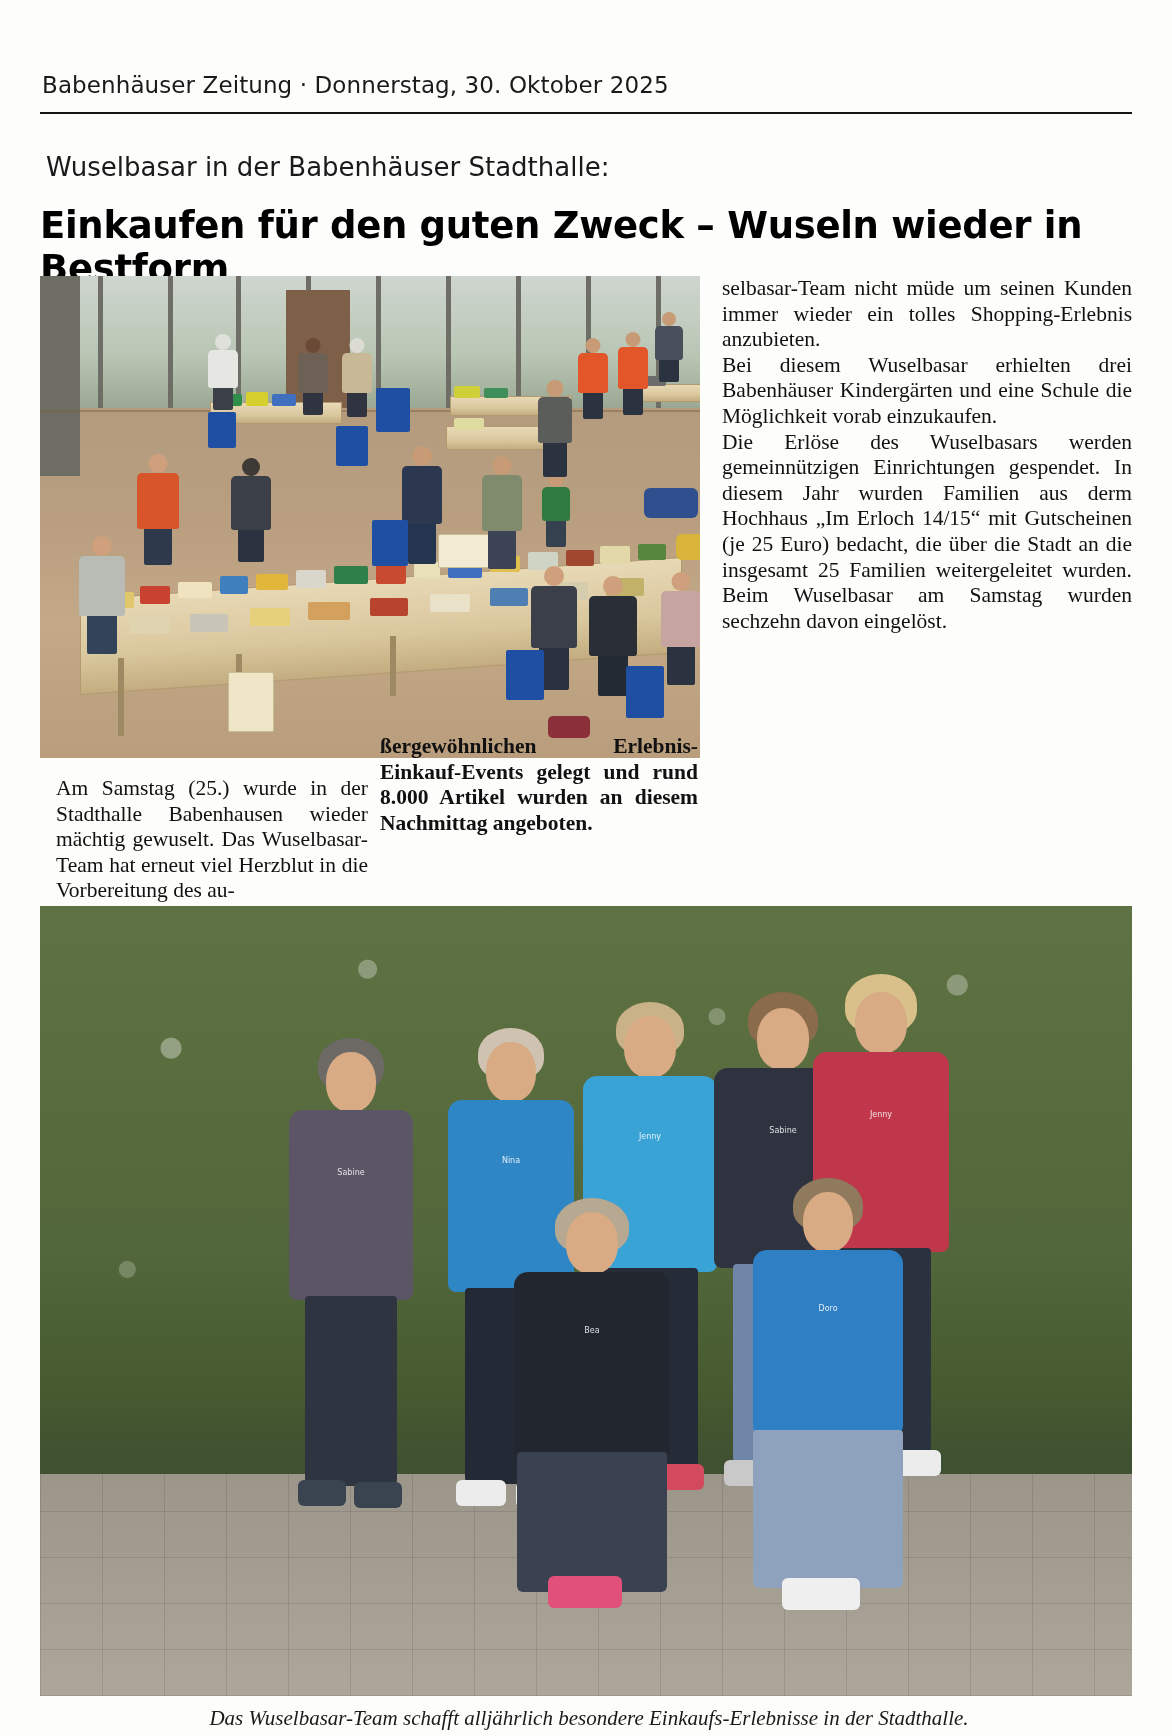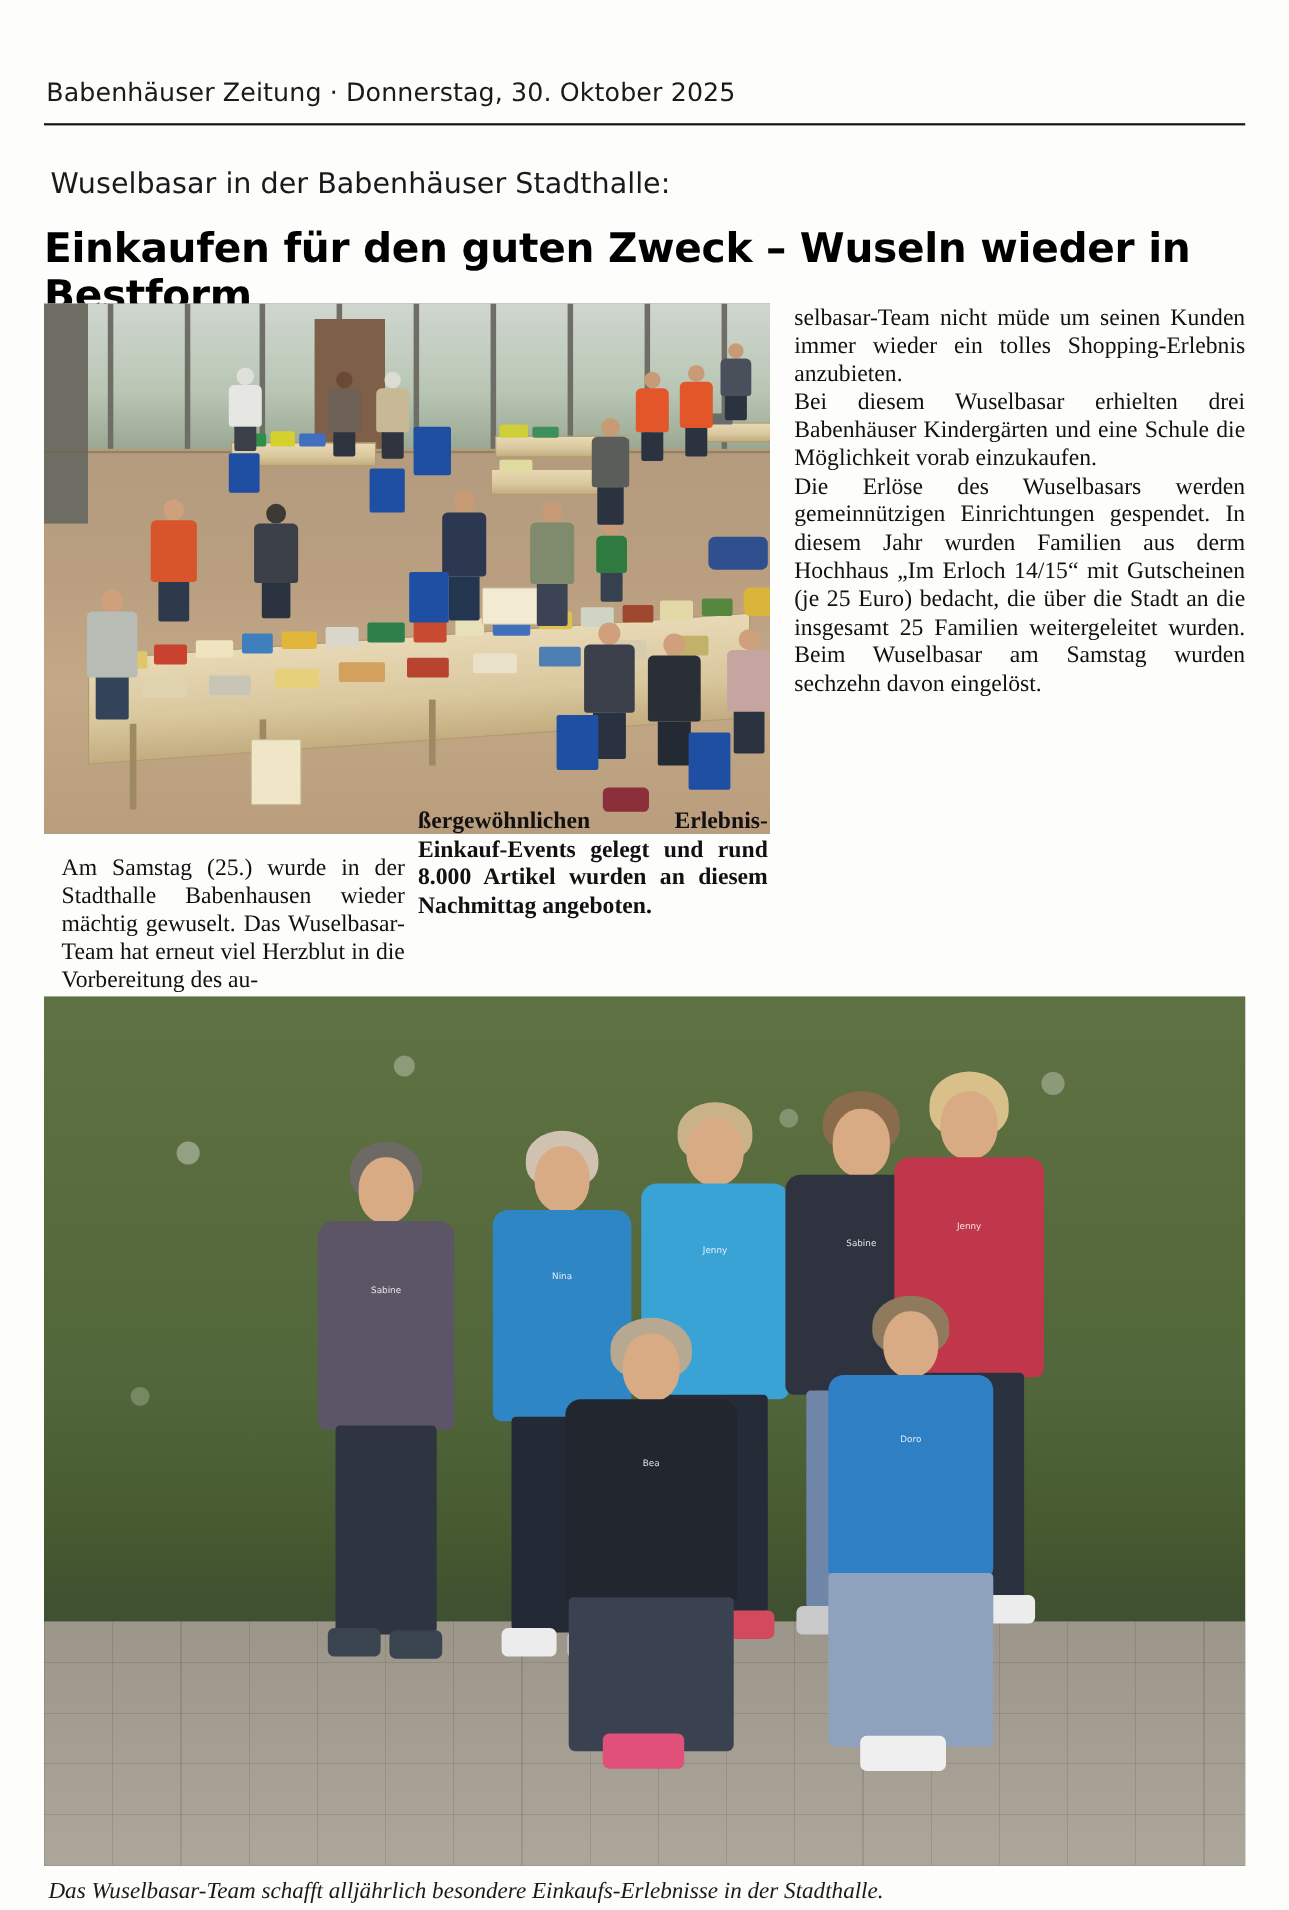--- a/index.html
+++ b/index.html
@@ -83,20 +83,21 @@
   }
   .photo-caption {
     position: absolute;
     left: 44px;
     top: 1706px;
     width: 1090px;
     font-family: "Liberation Serif", serif;
     font-style: italic;
     font-size: 21px;
     color: #1a1a1a;
+    text-align: center;
   }
   
   .col {
     position: absolute;
     font-family: "Liberation Serif", serif;
     font-size: 21.5px;
     line-height: 25.6px;
     text-align: justify;
     color: #111111;
     hyphens: manual;

